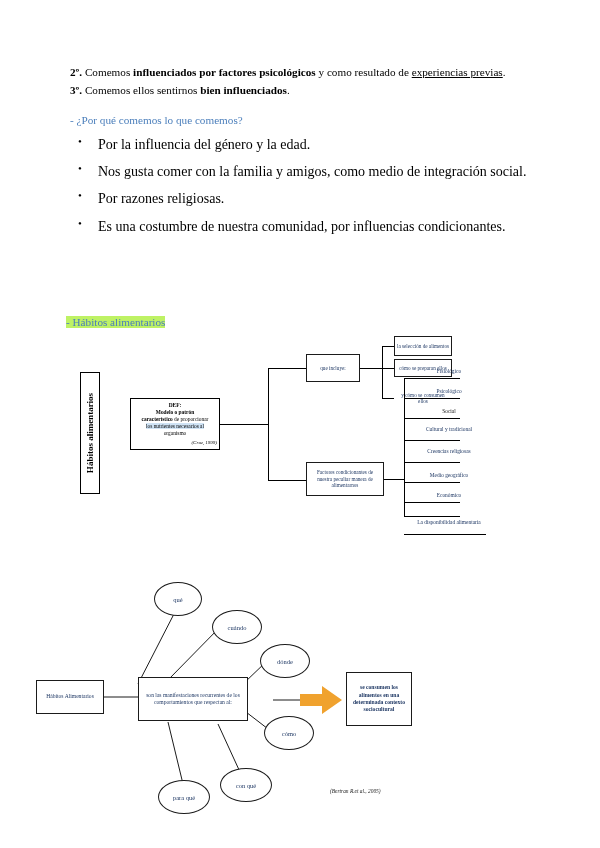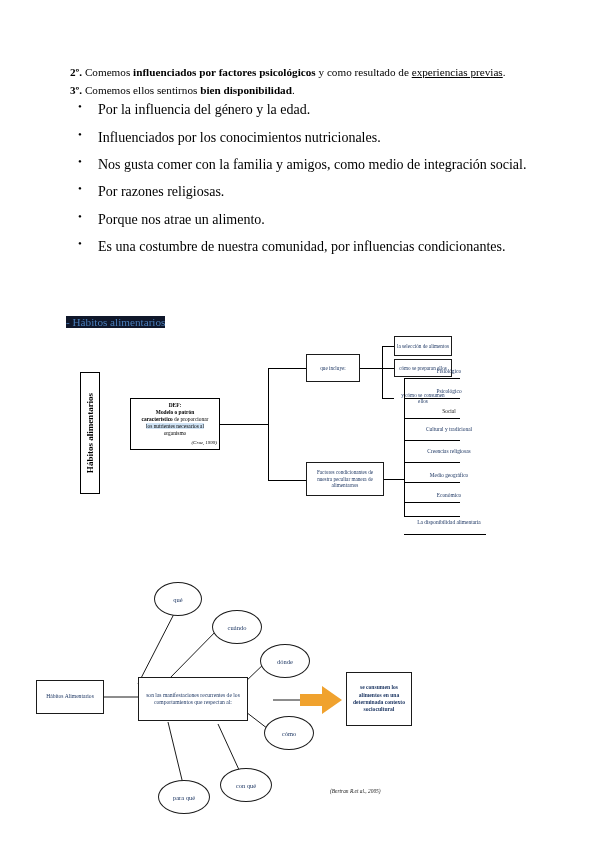--- a/index.html
+++ b/index.html
@@ -17,21 +17,21 @@
   .textblock{position:absolute;left:70px;top:64px;width:462px;font-size:11.2px;line-height:1.45;}
   .textblock p{margin:0 0 2px 0;}
   b{font-weight:bold;}
   .u{text-decoration:underline;}
   .qtitle{color:#4a7ebb;font-size:11.2px;margin:14px 0 6px 0;}
   .bullets{margin:0;padding:0;list-style:none;}
   .bullets li{position:relative;padding-left:28px;margin-bottom:7px;font-size:14px;}
   .bullets li:before{content:"\2022";position:absolute;left:8px;top:-1px;font-size:11px;color:#000;}
 
   .sectitle{position:absolute;left:66px;top:316px;color:#4a7ebb;font-size:11.2px;}
-  .sectitle .hl{background:#0f172a;}
+  .sectitle .hl{background:#bef264;}
 
   
   .diagram{position:absolute;left:62px;top:336px;width:470px;height:240px;}
   .box{position:absolute;border:1px solid #1b1b1b;background:#fff;box-sizing:border-box;
        display:flex;align-items:center;justify-content:center;text-align:center;
        font-size:5.2px;line-height:1.25;padding:2px;}
   .box.blue{color:#1f3864;}
   .vert{position:absolute;border:1px solid #000;background:#fff;box-sizing:border-box;}
   .vert span{position:absolute;left:50%;top:50%;transform:translate(-50%,-50%) rotate(-90deg);
              white-space:nowrap;font-size:9px;font-weight:bold;}
@@ -59,30 +59,29 @@
 </head>
 <body>
 
 <div class="page">
 
   <div class="textblock">
     <p>
       <b>2º.</b><span> Comemos </span><b>influenciados por factores psicológicos</b><span> y como resultado de </span><span class="u">experiencias previas</span><span>.</span>
     </p>
     <p>
-      <b>3º.</b><span> Comemos ellos sentirnos </span><b>bien disponibilidad</b><span>.</span>
+      <b>3º.</b><span> Comemos ellos sentirnos </span><b>bien influenciados</b><span>.</span>
     </p>
 
+    <div class="qtitle">- ¿Por qué comemos lo que comemos?</div>
 
     <ul class="bullets">
       <li>Por la influencia del género y la edad.</li>
-      <li>Influenciados por los conocimientos nutricionales.</li>
       <li>Nos gusta comer con la familia y amigos, como medio de integración social.</li>
       <li>Por razones religiosas.</li>
-      <li>Porque nos atrae un alimento.</li>
       <li>Es una costumbre de nuestra comunidad, por influencias condicionantes.</li>
     </ul>
   </div>
 
   <div class="sectitle"><span class="hl">- Hábitos alimentarios</span></div>
 
   <div class="diagram">
 
     <div class="vert" style="left:18px;top:36px;width:20px;height:122px;">
       <span>Hábitos alimentarios</span>

